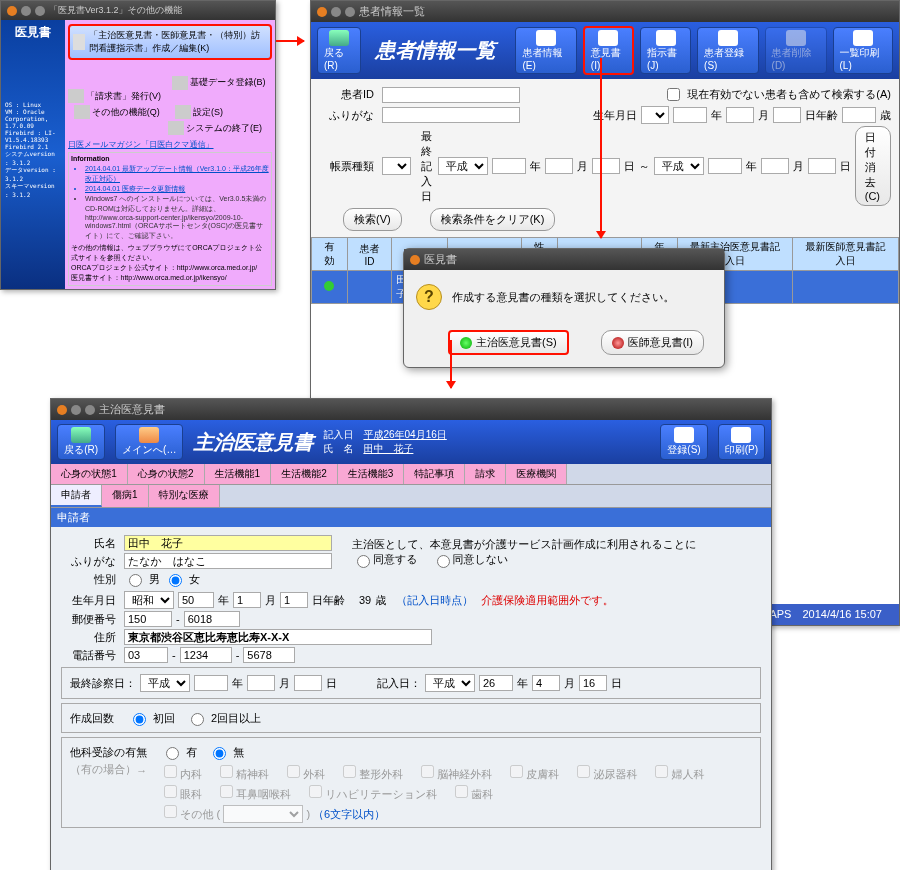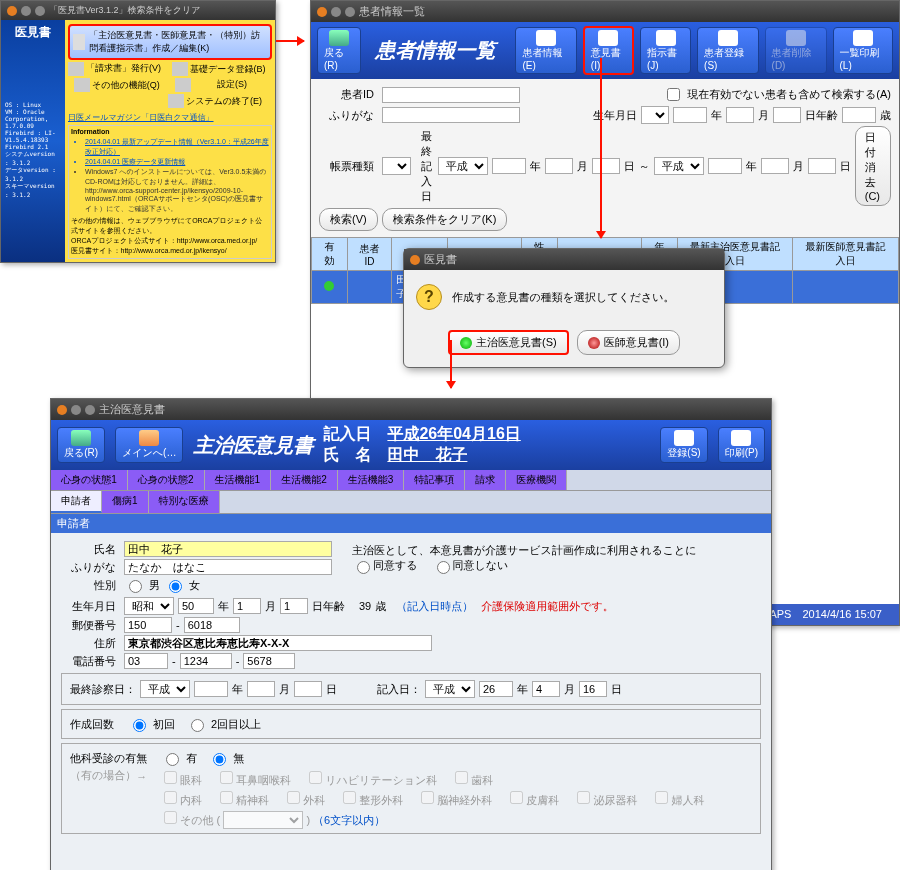--- a/index.html
+++ b/index.html
@@ -1,33 +1,33 @@
 <!DOCTYPE html>
 <html><head>
 <meta charset="utf-8">
 <style>
 body { margin:0; padding:0; width:900px; height:870px; font-family:"MS PGothic",sans-serif; font-size:11px; position:relative; background:#fff; }
 .window { position:absolute; background:#f0f0f0; border:1px solid #666; box-shadow:2px 2px 5px rgba(0,0,0,0.3); }
 .titlebar { background:linear-gradient(#555,#333); color:#ccc; padding:3px 6px; font-size:11px; display:flex; align-items:center; gap:4px; }
 .tb-circle { width:10px; height:10px; border-radius:50%; background:#888; }
 .tb-circle.orange { background:#e67e22; }
 .blue-hdr { background:linear-gradient(#2a5fe0,#1a3fa0); color:#fff; padding:4px 6px; display:flex; align-items:center; gap:6px; }
-.btn { display:inline-flex; align-items:center; justify-content:center; background:linear-gradient(#fff,#e8e8e8); border:1px solid #999; border-radius:10px; padding:3px 10px; font-size:11px; cursor:pointer; }
+.btn { display:inline-flex; align-items:center; justify-content:center; background:linear-gradient(#fff,#e8e8e8); border:1px solid #999; border-radius:10px; padding:3px 10px; font-size:11px; cursor:pointer;margin-left:24px; }
 .hdr-btn { display:flex; flex-direction:column; align-items:center; background:linear-gradient(#4a7fff,#2a5fd0); border:1px solid #1a3f90; border-radius:4px; padding:2px 6px; color:#fff; font-size:10px; cursor:pointer; }
 .hdr-btn.disabled { opacity:0.5; }
 .hdr-btn .ico { width:20px; height:16px; background:#fff; border-radius:3px; }
 .input { border:1px solid #aaa; background:#fff; padding:1px 3px; font-size:11px; }
 .select { border:1px solid #aaa; background:#fff; padding:1px 3px; font-size:11px; }
 .checkbox { vertical-align:middle; }
 .radio { vertical-align:middle; }
 .table { width:100%; border-collapse:collapse; }
 .table th { background:#bfdfff; border:1px solid #999; padding:2px 8px; font-weight:normal; font-size:10px; }
 .table td { background:#3a6fd8; color:#fff; border:1px solid #999; padding:2px 4px; font-size:10px; }
 .tabs { display:flex; background:#d0d8e8; border-bottom:1px solid #999; }
-.tab { padding:3px 10px; background:#8b5cf6; border-right:1px solid #aaa; font-size:10px; cursor:pointer; }
+.tab { padding:3px 10px; background:#f9a8d4; border-right:1px solid #aaa; font-size:10px; cursor:pointer; }
 .tab.active { background:#eef; border-bottom:2px solid #3a6fd8; }
 .form-area { background:#ecf0f4; padding:6px 10px; }
 .form-row { display:flex; align-items:center; gap:4px; margin:2px 0; }
 .form-row label { display:inline-block; min-width:55px; text-align:right; padding-right:4px; }
 .statusbar { background:#3a5fc8; color:#fff; padding:3px 6px; font-size:11px; display:flex; justify-content:space-between; }
 .highlight-red { border:2px solid #f10; border-radius:4px; }
 .arrow-v { position:absolute; width:2px; background:#f10; }
 .arrow-v::after { content:""; position:absolute; bottom:-6px; left:-4px; border:5px solid transparent; border-top:8px solid #f10; }
 .arrow-h { position:absolute; height:2px; background:#f10; }
 .arrow-h::after { content:""; position:absolute; right:-6px; top:-4px; border:5px solid transparent; border-left:8px solid #f10; }
@@ -42,53 +42,53 @@
 fieldset { border:1px solid #aaa; margin:4px 0; padding:4px 8px; }
 </style>
 </head>
 <body>
 
 <div class="window" style="left:0; top:0; width:274px;">
   <div class="titlebar">
     <span class="tb-circle orange"></span>
     <span class="tb-circle"></span>
     <span class="tb-circle"></span>
-    <span style="font-size:9px;">「医見書Ver3.1.2」検索条件をクリア</span>
+    <span style="font-size:9px;">「医見書Ver3.1.2」その他の機能</span>
   </div>
   <div style="display:flex;">
     <div style="width:56px; background:linear-gradient(#0a3fa0,#1a5fd0,#0a2f80); color:#fff; font-size:8px; padding:4px;">
       <div style="font-size:12px; font-weight:bold; text-align:center; margin-bottom:60px;">医見書</div>
       <pre style="font-size:6px; white-space:pre-wrap; margin:0;">OS : Linux
 VM : Oracle Corporation, 1.7.0.09
 Firebird : LI-V1.5.4.18393 Firebird 2.1
 システムversion : 3.1.2
 データversion : 3.1.2
 スキーマversion : 3.1.2</pre>
     </div>
-    <div style="flex:1; background:#fde047; padding:3px; font-size:9px;">
+    <div style="flex:1; background:#f0abfc; padding:3px; font-size:9px;">
       <div class="highlight-red" style="background:linear-gradient(#d0e0ff,#a0c0ff); padding:3px; margin:1px 0; display:flex; align-items:center;">
         <span style="width:20px; height:16px; background:#ddd; margin-right:4px;"></span>
         <span>「主治医意見書・医師意見書・（特別）訪問看護指示書」作成／編集(K)</span>
       </div>
       <div style="display:flex; gap:4px; margin:2px 0;">
-        <div style="flex:1; display:flex; align-items:flex-start;">
+        <div style="flex:1; display:flex; align-items:center;margin-top:27px;">
             <span style="width:16px;height:14px;background:#ccc;margin-right:2px;"></span>
             <span>「請求書」発行(V)</span>
           </div>
         <div style="flex:1; display:flex; align-items:center;">
             <span style="width:16px;height:14px;background:#ccc;margin-right:2px;"></span>
             <span>基礎データ登録(B)</span>
           </div>
       </div>
       <div style="display:flex; gap:4px; margin:2px 0;">
         <div style="flex:1; display:flex; align-items:center;padding-left:6px;">
             <span style="width:16px;height:14px;background:#ccc;margin-right:2px;"></span>
             <span>その他の機能(Q)</span>
           </div>
-        <div style="flex:1; display:flex; align-items:flex-start;gap:24px;">
+        <div style="flex:1; display:flex; align-items:center;">
             <span style="width:16px;height:14px;background:#ccc;margin-right:2px;"></span>
             <span>設定(S)</span>
           </div>
       </div>
       <div style="display:flex; align-items:center; margin:2px 0 4px 100px;">
           <span style="width:16px;height:14px;background:#ccc;margin-right:2px;"></span>
           <span>システムの終了(E)</span>
         </div>
       <div class="small-link" style="font-size:8px;">日医メールマガジン「日医白クマ通信」</div>
       <div style="border:1px solid #ccc; padding:2px; margin-top:2px; font-size:7px;">
@@ -264,21 +264,21 @@
   <div class="blue-hdr" style="gap:10px;">
     <div class="hdr-btn">
         <span class="ico" style="background:linear-gradient(#8fb,#4a8);"></span>
         <span>戻る(R)</span>
       </div>
     <div class="hdr-btn">
         <span class="ico" style="background:linear-gradient(#fc8,#e84);"></span>
         <span>メインへ(…</span>
       </div>
     <span style="font-size:20px; font-weight:bold; font-style:italic;">主治医意見書</span>
-    <div style="font-size:16px;font-weight:bold;">
+    <div style="font-size:10px;">
       <span>記入日</span>　<u style="color:#fff;">平成26年04月16日</u><br>
       <span>氏　名</span>　<u style="color:#fff;">田中　花子</u>
     </div>
     <div style="flex:1"></div>
     <div class="hdr-btn">
         <span class="ico"></span>
         <span>登録(S)</span>
       </div>
     <div class="hdr-btn">
         <span class="ico"></span>
@@ -391,36 +391,36 @@
           <span style="margin-right:10px;">他科受診の有無</span>
         <input type="radio" class="radio" style="">
           <span>有</span>
         <input type="radio" class="radio" checked="" style="margin-left: 12px;">
           <span>無</span>
       </div>
       <div style="display:flex; color:#999;">
         <span style="width:90px;">（有の場合）→</span>
         <div>
           <div>
-            <input type="checkbox" disabled="" style=""><span>眼科</span>　
-            <input type="checkbox" disabled="" style=""><span>耳鼻咽喉科</span>　
-            <input type="checkbox" disabled="" style=""><span>リハビリテーション科</span>　
-            <input type="checkbox" disabled="" style=""><span>歯科</span>
-          </div>
-          <div>
             <input type="checkbox" disabled="" style=""><span>内科</span>　
             <input type="checkbox" disabled="" style=""><span>精神科</span>　
             <input type="checkbox" disabled="" style=""><span>外科</span>　
             <input type="checkbox" disabled="" style=""><span>整形外科</span>　
             <input type="checkbox" disabled="" style=""><span>脳神経外科</span>　
             <input type="checkbox" disabled="" style=""><span>皮膚科</span>　
             <input type="checkbox" disabled="" style=""><span>泌尿器科</span>　
             <input type="checkbox" disabled="" style=""><span>婦人科</span>
           </div>
           <div>
+            <input type="checkbox" disabled="" style=""><span>眼科</span>　
+            <input type="checkbox" disabled="" style=""><span>耳鼻咽喉科</span>　
+            <input type="checkbox" disabled="" style=""><span>リハビリテーション科</span>　
+            <input type="checkbox" disabled="" style=""><span>歯科</span>
+          </div>
+          <div>
             <input type="checkbox" disabled="" style=""><span>その他 (</span>
             <select class="select" disabled="" style="width:80px;"></select>
             <span>)</span>
             <span style="color:#0050c8;">（6文字以内）</span>
           </div>
         </div>
       </div>
     </fieldset>
     <div style="height:40px;"></div>
   </div>

